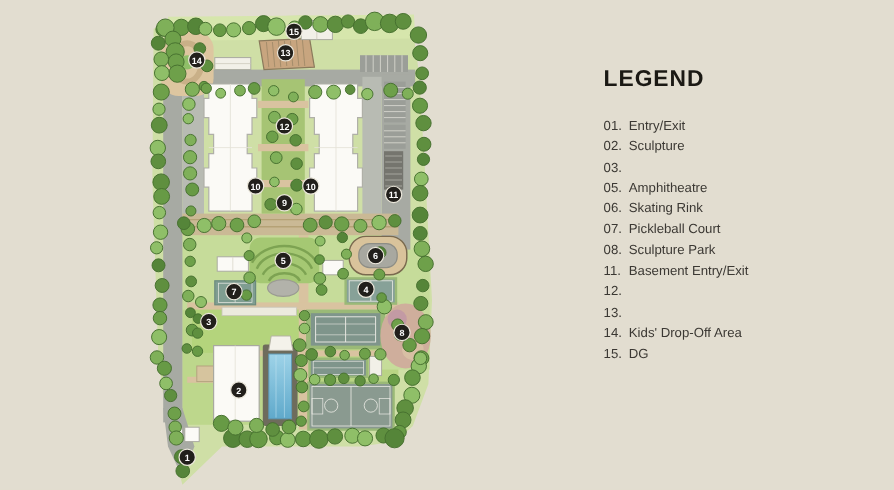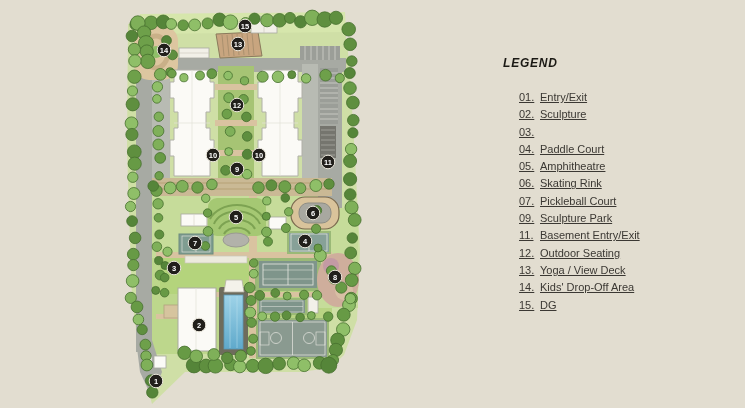--- a/index.html
+++ b/index.html
@@ -10,25 +10,24 @@
     position:relative;
   }
   .stage{position:absolute;inset:0;width:745px;height:408px;}
   svg.plan{position:absolute;left:0;top:0;}
   .legend{
     position:absolute;left:503px;top:56px;width:225px;
     color:#3b3833;
   }
   .legend h2{
     margin:0 0 19px 0;
-    font-size:12px;font-weight:bold;letter-spacing:0.8px;
+    font-size:19px;font-weight:bold;letter-spacing:0.8px;
     color:#1b1914;
-    font-style:italic;
   }
-  .legend ol{list-style:none;margin:16px;padding:0;text-decoration:underline;}
+  .legend ol{list-style:none;margin:0;padding:0;}
   .legend li{
     display:flex;align-items:baseline;
     font-size:11px;line-height:17.3px;
     white-space:nowrap;
   }
   .legend .num{display:inline-block;width:21px;flex:0 0 21px;}
   .legend .lab{display:inline-block;}
 </style>
 </head>
 <body>
@@ -514,50 +513,44 @@
           <span class="lab">Entry/Exit</span>
         </li>
     <li>
           <span class="num">02.</span>
           <span class="lab">Sculpture</span>
         </li>
     <li>
           <span class="num">03.</span>
         </li>
     <li>
-          <span class="num">04.</span>
-          <span class="lab">Paddle Court</span>
-        </li>
-    <li>
           <span class="num">05.</span>
           <span class="lab">Amphitheatre</span>
         </li>
     <li>
           <span class="num">06.</span>
           <span class="lab">Skating Rink</span>
         </li>
     <li>
           <span class="num">07.</span>
           <span class="lab">Pickleball Court</span>
         </li>
     <li>
-          <span class="num">09.</span>
+          <span class="num">08.</span>
           <span class="lab">Sculpture Park</span>
         </li>
     <li>
           <span class="num">11.</span>
           <span class="lab">Basement Entry/Exit</span>
         </li>
     <li>
           <span class="num">12.</span>
-          <span class="lab">Outdoor Seating</span>
         </li>
     <li>
           <span class="num">13.</span>
-          <span class="lab">Yoga / View Deck</span>
         </li>
     <li>
           <span class="num">14.</span>
           <span class="lab">Kids' Drop-Off Area</span>
         </li>
     <li>
           <span class="num">15.</span>
           <span class="lab">DG</span>
         </li>
   </ol>

